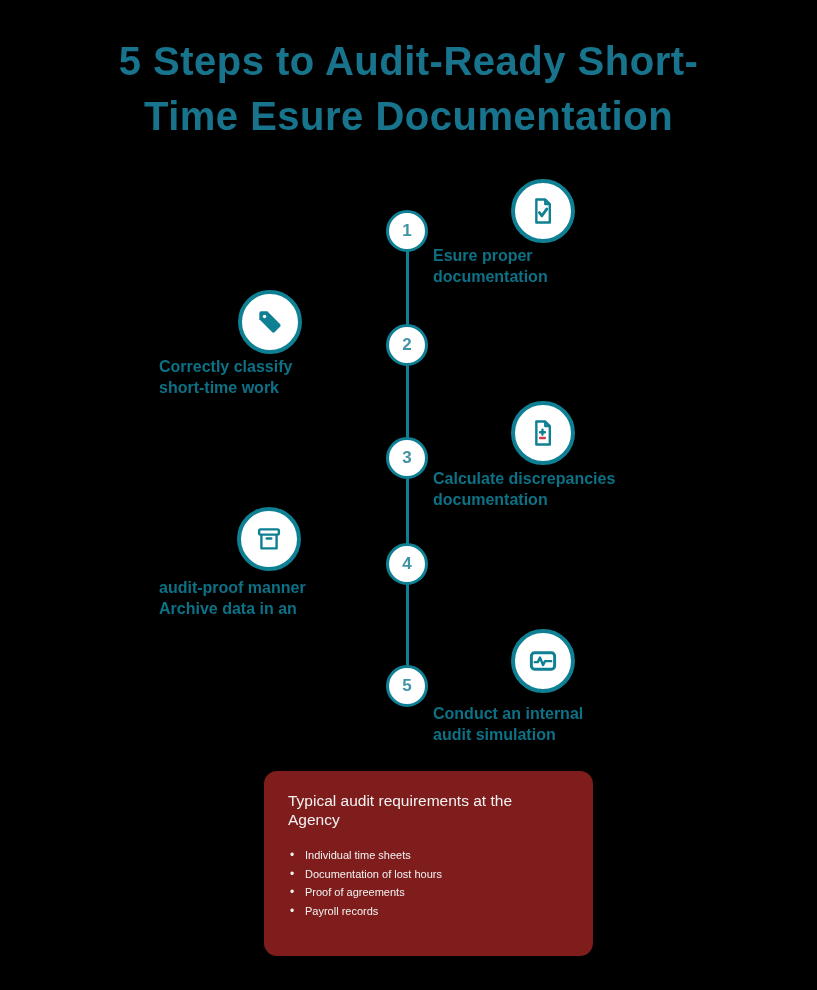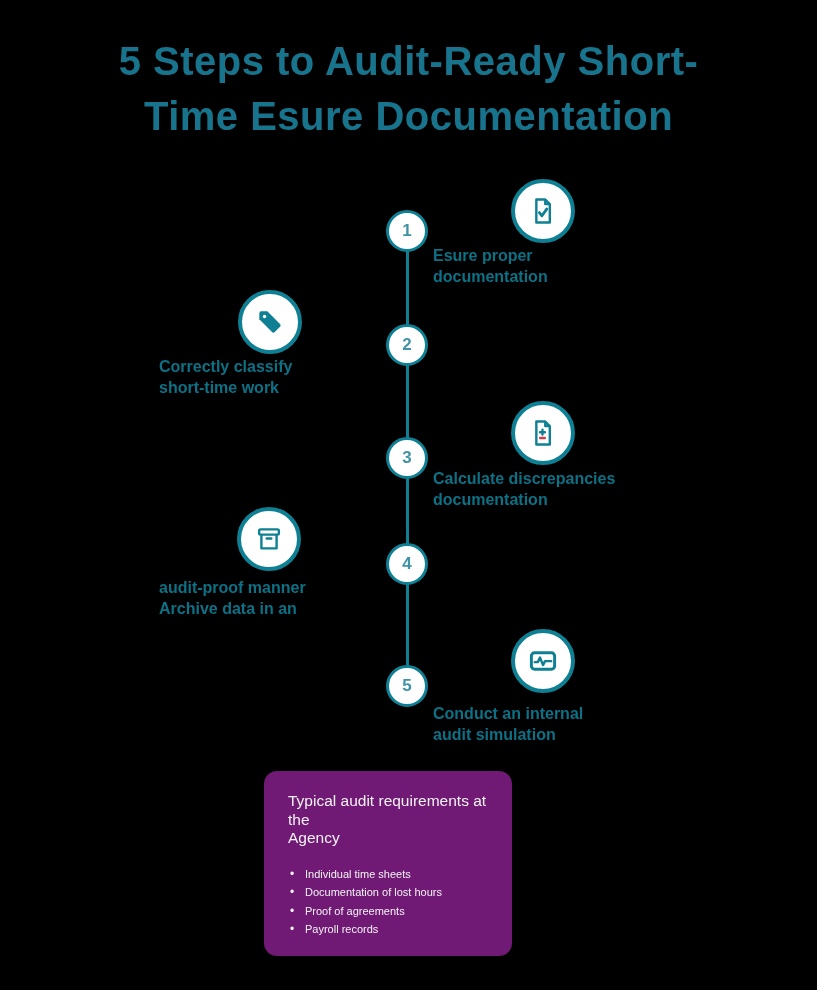--- a/index.html
+++ b/index.html
@@ -25,22 +25,22 @@
     position:absolute;width:56px;height:56px;border-radius:50%;
     background:#ffffff;border:4px solid #0f8093;
     display:flex;align-items:center;justify-content:center;
   }
   .step-label{
     position:absolute;width:220px;
     color:#0d7186;font-weight:bold;font-size:16px;line-height:21px;
   }
   .step-label span{display:block;}
   .info-box{
-    position:absolute;left:264px;top:771px;width:248px;height:185px;
-    box-sizing:border-box;background:#701a75;border-radius:13px;
+    position:absolute;left:264px;top:771px;width:329px;height:185px;
+    box-sizing:border-box;background:#7f1d1d;border-radius:13px;
     padding:21px 24px;color:#f2f2f2;
   }
   .info-heading{font-size:15.5px;line-height:18.5px;}
   .info-heading span{display:block;}
   .info-list{list-style:none;margin:17px 0 0 0;padding:0;font-size:11px;line-height:18.5px;}
   .info-list li{position:relative;padding-left:17px;}
   .info-list li::before{
     content:"•";position:absolute;left:2px;top:0;color:#f2f2f2;font-size:12px;
   }
   svg{display:block;}

